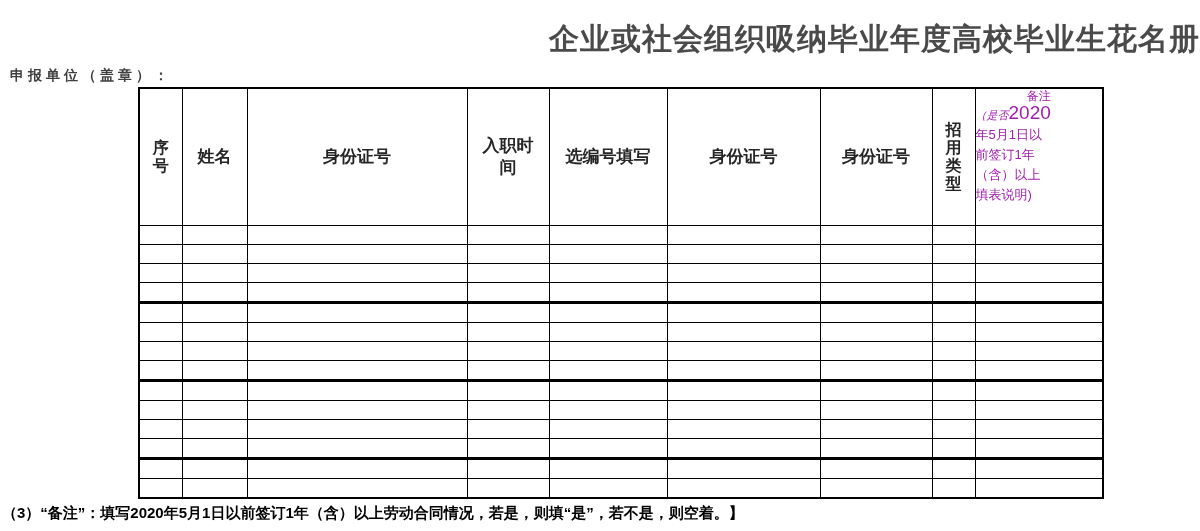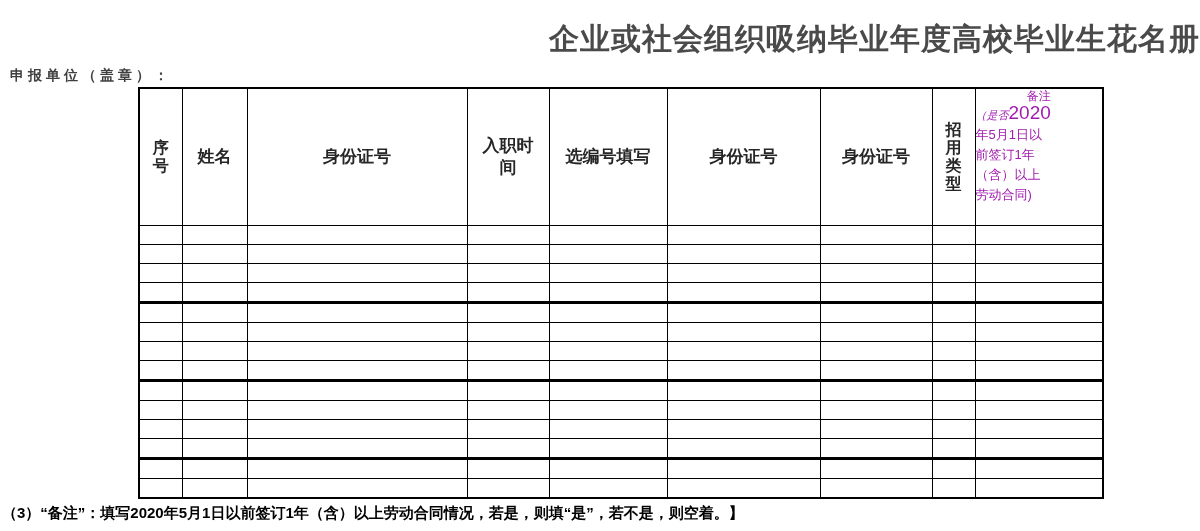--- a/index.html
+++ b/index.html
@@ -95,21 +95,21 @@
         <span class="hline">用</span>
         <span class="hline">类</span>
         <span class="hline">型</span>
       </th>
       <th class="remark">
         <div class="r1">备注</div>
         <div class="r2"><span class="small">（是否</span><span class="num">2020</span></div>
         <span class="line">年5月1日以</span>
         <span class="line">前签订1年</span>
         <span class="line">（含）以上</span>
-        <span class="line">劳动合同)</span>
+        <span class="line">填表说明)</span>
       </th>
     </tr>
   </thead>
   <tbody>
       <tr>
         <td></td>
         <td></td>
         <td></td>
         <td></td>
         <td></td>

